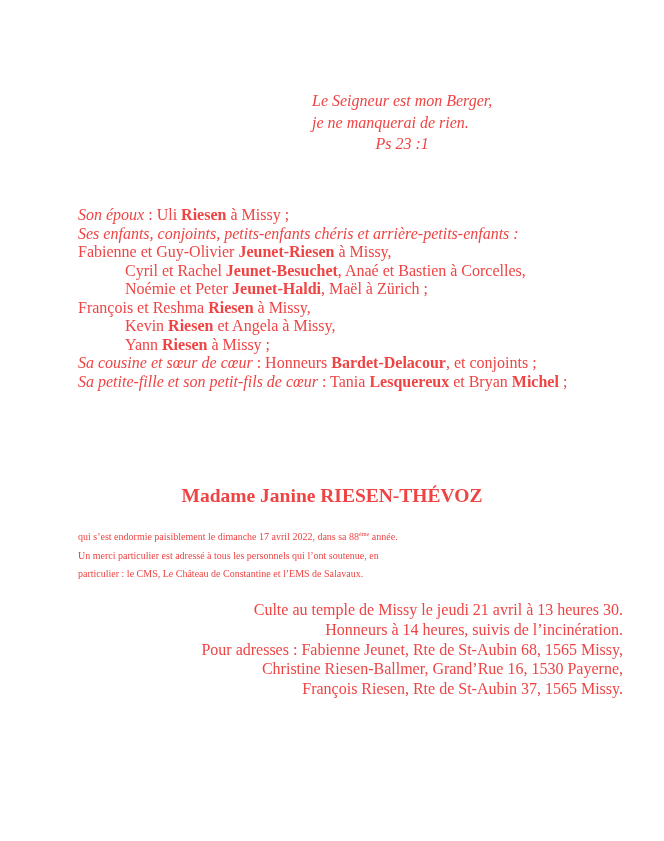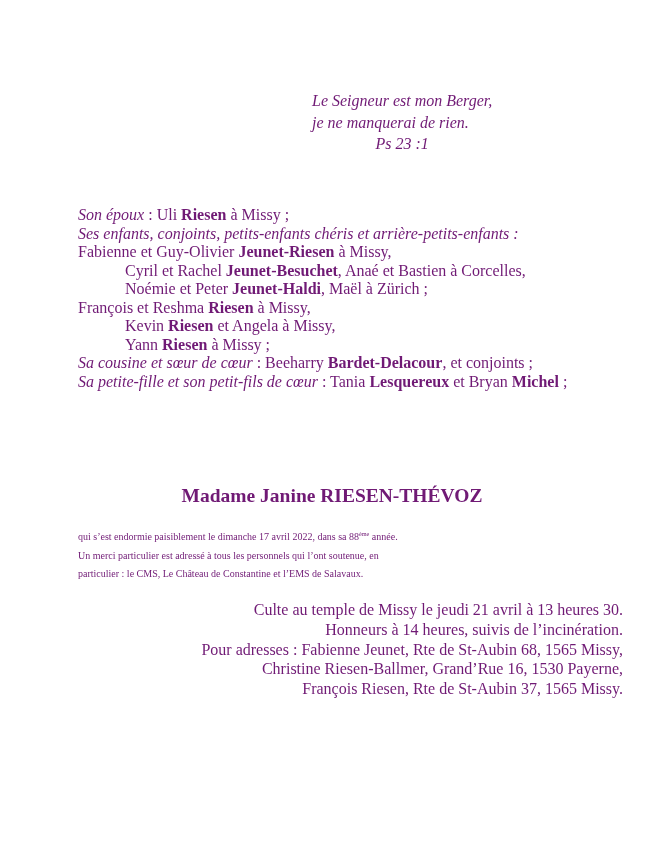--- a/index.html
+++ b/index.html
@@ -2,21 +2,21 @@
 <html><head>
 <meta charset="utf-8">
 <style>
   html, body { margin: 0; padding: 0; background: #ffffff; }
   .page {
     position: relative;
     width: 664px;
     height: 841px;
     background: #ffffff;
     font-family: "Liberation Serif", serif;
-    color: #701a75;
+    color: #ef4444;
     overflow: hidden;
   }
   .epigraph {
     position: absolute;
     left: 312px;
     top: 90px;
     display: inline-block;
     font-style: italic;
     font-size: 16px;
     line-height: 21.5px;
@@ -88,21 +88,21 @@
 
   <div class="family">
       <div class="line"><span class="seg-it">Son époux</span><span> : Uli </span><span class="seg-bd">Riesen</span><span> à Missy ;</span></div>
       <div class="line"><span class="seg-it">Ses enfants, conjoints, petits-enfants chéris et arrière-petits-enfants :</span></div>
       <div class="line"><span>Fabienne et Guy-Olivier </span><span class="seg-bd">Jeunet-Riesen</span><span> à Missy,</span></div>
       <div class="line indent"><span>Cyril et Rachel </span><span class="seg-bd">Jeunet-Besuchet</span><span>, Anaé et Bastien à Corcelles,</span></div>
       <div class="line indent"><span>Noémie et Peter </span><span class="seg-bd">Jeunet-Haldi</span><span>, Maël à Zürich ;</span></div>
       <div class="line"><span>François et Reshma </span><span class="seg-bd">Riesen</span><span> à Missy,</span></div>
       <div class="line indent"><span>Kevin </span><span class="seg-bd">Riesen</span><span> et Angela à Missy,</span></div>
       <div class="line indent"><span>Yann </span><span class="seg-bd">Riesen</span><span> à Missy ;</span></div>
-      <div class="line"><span class="seg-it">Sa cousine et sœur de cœur</span><span> : Beeharry </span><span class="seg-bd">Bardet-Delacour</span><span>, et conjoints ;</span></div>
+      <div class="line"><span class="seg-it">Sa cousine et sœur de cœur</span><span> : Honneurs </span><span class="seg-bd">Bardet-Delacour</span><span>, et conjoints ;</span></div>
       <div class="line"><span class="seg-it">Sa petite-fille et son petit-fils de cœur</span><span> : Tania </span><span class="seg-bd">Lesquereux</span><span> et Bryan </span><span class="seg-bd">Michel</span><span> ;</span></div>
     </div>
 
 
   <div class="title">Madame Janine RIESEN-THÉVOZ</div>
 
   <div class="death-para">
       <div class="line"><span>qui s’est endormie paisiblement le dimanche 17 avril 2022, dans sa 88</span><span class="seg-sup">ème</span><span> année.</span></div>
       <div class="line"><span>Un merci particulier est adressé à tous les personnels qui l’ont soutenue, en</span></div>
       <div class="line"><span>particulier : le CMS, Le Château de Constantine et l’EMS de Salavaux.</span></div>

